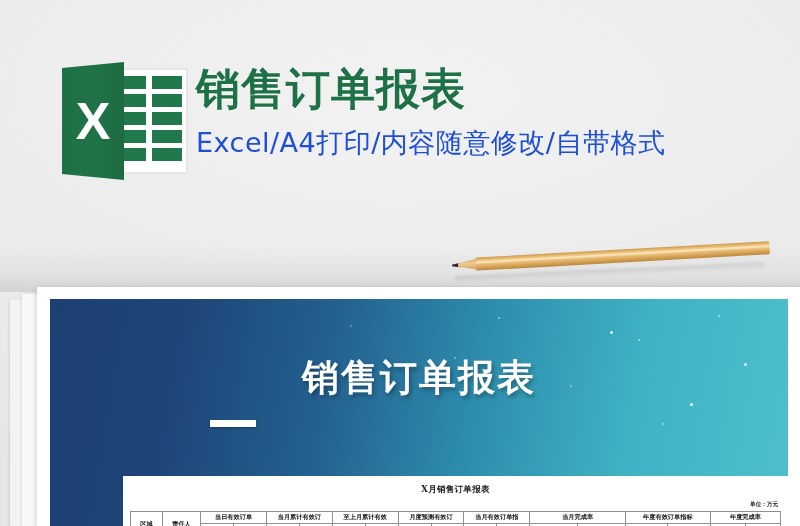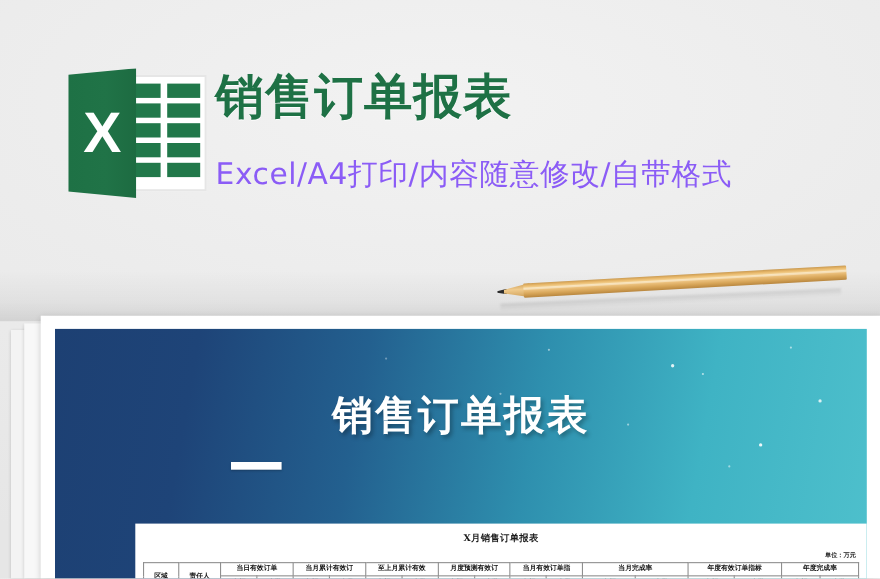--- a/index.html
+++ b/index.html
@@ -50,22 +50,22 @@
 
   
   .htext{position:absolute;left:196px;top:12px;width:580px;}
   .main-title{
     font-size:44px;line-height:50px;font-weight:bold;color:#1e7145;
     font-family:"DejaVu Sans","Liberation Sans",sans-serif;
     letter-spacing:1px;white-space:nowrap;
     text-shadow:0 1px 0 rgba(255,255,255,0.85);
   }
   .sub-title{
-    margin-top:28px;
-    font-size:27px;line-height:34px;color:#8b5cf6;
+    margin-top:12px;
+    font-size:27px;line-height:34px;color:#1d4ed8;
     font-family:"DejaVu Sans","Liberation Sans",sans-serif;
     letter-spacing:0.5px;white-space:nowrap;
   }
 
   
   .pencil{
     position:absolute;left:452px;top:258px;width:318px;height:16px;
     transform:rotate(-3.2deg);transform-origin:0 50%;
   }
   .pencil .body{

